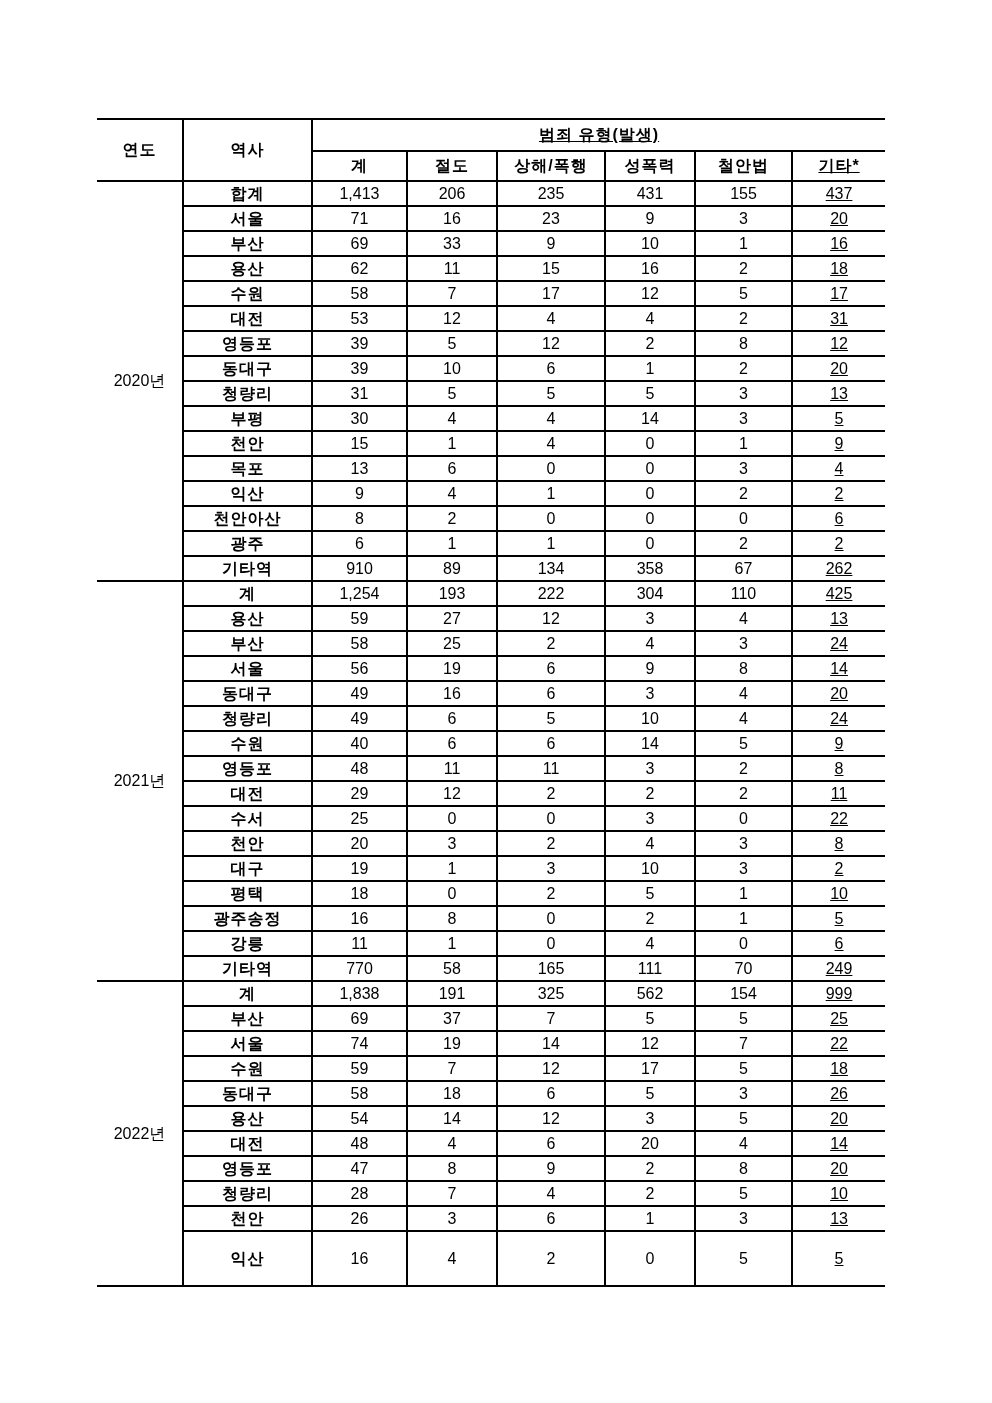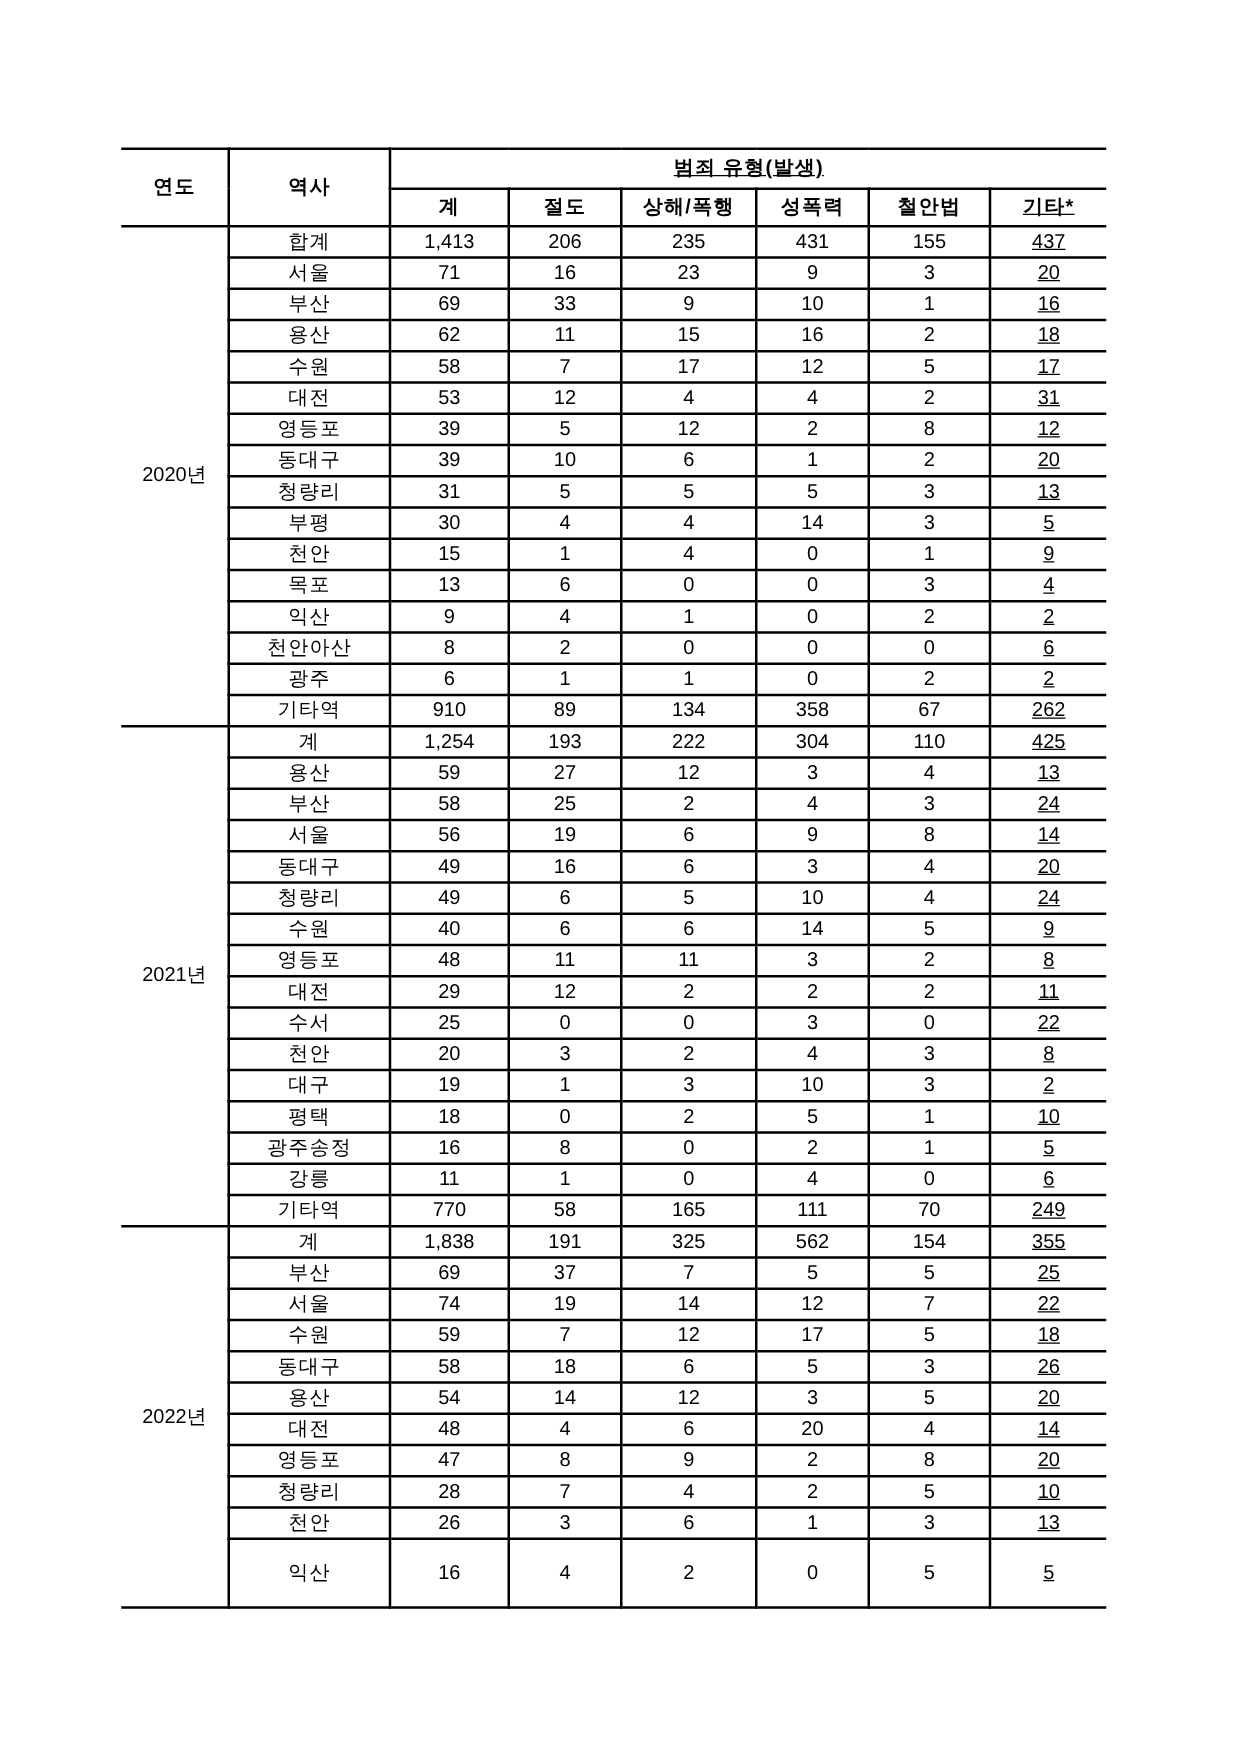--- a/index.html
+++ b/index.html
@@ -43,21 +43,21 @@
   tbody tr.tall-row     { height: 55px; }
   thead th {
     font-weight: bold;
     font-size: 17px;
     letter-spacing: 1px;
   }
   td.year-cell {
     font-size: 16px;
     letter-spacing: 0px;
   }
-  td.station-cell { letter-spacing: 1px; }
+  td.station-cell { letter-spacing: 1px; font-weight: bold; }
   td.value-cell   { letter-spacing: 0px; }
 </style>
 </head>
 <body>
 
 <div class="page">
   <table class="crime-table">
     <colgroup>
       <col style="width:86px">
       <col style="width:129px">
@@ -375,21 +375,21 @@
           <td class="value-cell last-col">249</td>
         </tr>
         <tr>
           <td class="year-cell first-col" rowspan="11">2022년</td>
           <td class="station-cell">계</td>
           <td class="value-cell">1,838</td>
           <td class="value-cell">191</td>
           <td class="value-cell">325</td>
           <td class="value-cell">562</td>
           <td class="value-cell">154</td>
-          <td class="value-cell last-col">355</td>
+          <td class="value-cell last-col">999</td>
         </tr>
         <tr>
           <td class="station-cell">부산</td>
           <td class="value-cell">69</td>
           <td class="value-cell">37</td>
           <td class="value-cell">7</td>
           <td class="value-cell">5</td>
           <td class="value-cell">5</td>
           <td class="value-cell last-col">25</td>
         </tr>

